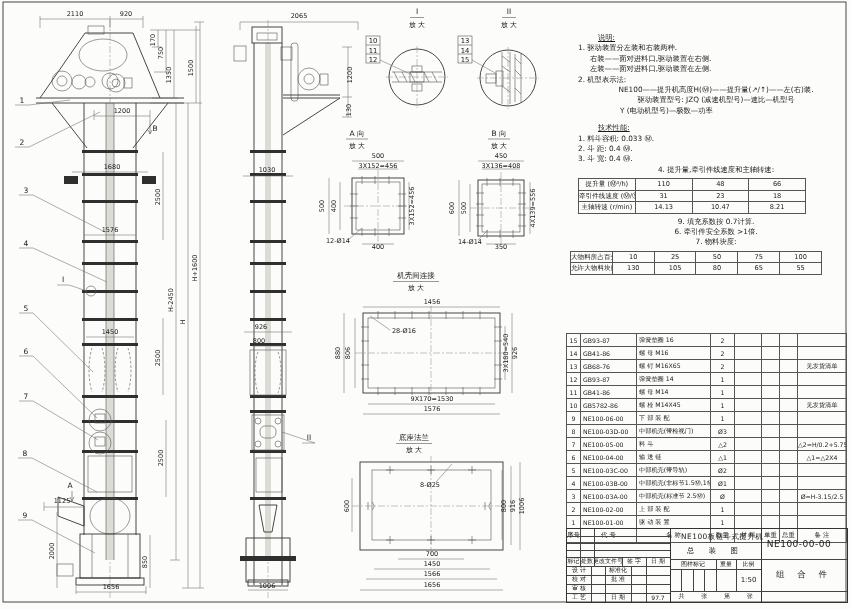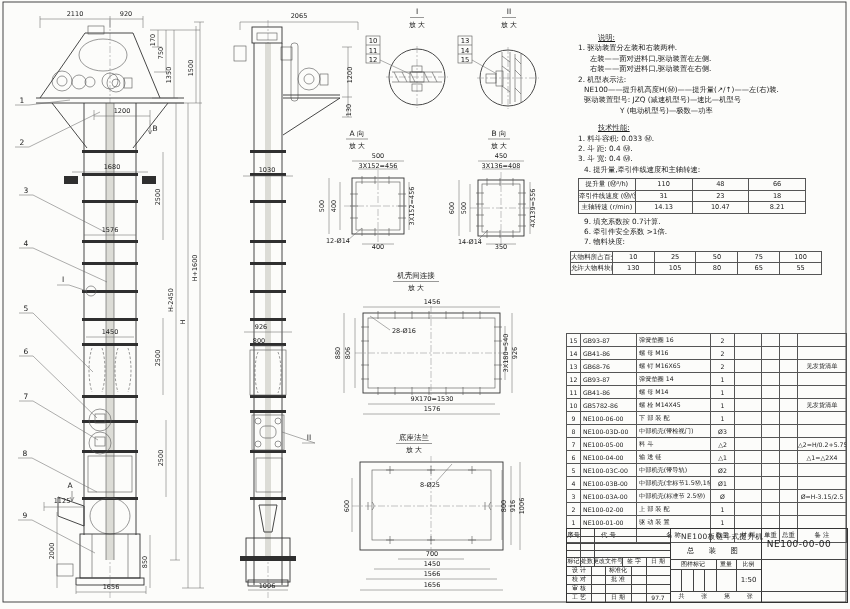--- a/index.html
+++ b/index.html
@@ -18,21 +18,21 @@
   .bd{fill:#2f2f2f;stroke:none;}
   .cl{stroke:#8a8a8a;stroke-width:.5;fill:none;stroke-dasharray:7 2 2 2;}
   .dsh{stroke:#555;stroke-width:.6;fill:none;stroke-dasharray:2.6 1.8;}
   .chain{fill:#dcdcd6;stroke:none;}
   
   .notes{position:absolute;left:568px;top:33px;width:280px;font-size:7.3px;line-height:10.4px;}
   .nl{white-space:nowrap;}
   .i-title{padding-left:30px;text-decoration:underline;}
   .i-item{padding-left:10px;}
   .i-sub{padding-left:22px;}
-  .i-mid{padding-left:16px;}
+  .i-mid{padding-left:16px;text-align:center;}
   .i-deep{padding-left:52px;}
   table{border-collapse:collapse;table-layout:fixed;}
   td,th{border:.6px solid #555;padding:0;text-align:center;font-weight:normal;overflow:hidden;white-space:nowrap;}
   .perf{width:228px;margin:3px 0 3px 10px;font-size:6.6px;}
   .perf td{height:10px;}
   .lump{width:252px;margin:3px 0 3px 2px;font-size:6.6px;}
   .lump td{height:10px;}
   .parts{position:absolute;left:566px;top:333px;width:280px;font-size:6.2px;border:1px solid #333;}
   .parts td{height:12px;}
   .parts tbody td:nth-child(2){text-align:left;padding-left:2px;}
@@ -348,22 +348,22 @@
         <text x="432" y="556" class="dim">700</text>
         <text x="432" y="566" class="dim">1450</text>
         <text x="432" y="576" class="dim">1566</text>
         <text x="432" y="587" class="dim">1656</text>
       </g>
 </svg>
 
   <div class="notes">
     <div class="nl i-title">说明:</div>
     <div class="nl i-item">1. 驱动装置分左装和右装两种.</div>
+    <div class="nl i-sub">右装——面对进料口,驱动装置在右侧.</div>
     <div class="nl i-sub">左装——面对进料口,驱动装置在左侧.</div>
-    <div class="nl i-sub">右装——面对进料口,驱动装置在右侧.</div>
     <div class="nl i-item">2. 机型表示法:</div>
     <div class="nl i-mid">NE100——提升机高度H(Ⓜ)——提升量(↗/↑)——左(右)装.</div>
     <div class="nl i-mid">驱动装置型号: JZQ (减速机型号)—速比—机型号</div>
     <div class="nl i-deep">Y (电动机型号)—极数—功率</div>
     <div class="nl i-title" style="margin-top:7px">技术性能:</div>
     <div class="nl i-item">1. 料斗容积: 0.033 Ⓜ.</div>
     <div class="nl i-item">2. 斗  距: 0.4 Ⓜ.</div>
     <div class="nl i-item">3. 斗  宽: 0.4 Ⓜ.</div>
     <div class="nl i-mid">4. 提升量,牵引件线速度和主轴转速:</div>
     <table class="perf">
@@ -645,17 +645,20 @@
         <span>第</span>
         <span>张</span>
       </div>
     </div>
 
     <div class="abs" style="left:194px;top:0;width:86px;height:73px;">
       <div class="cell" style="left:0;top:0;width:76px;height:30px">
         <span class="tb-no">NE100-00-00</span>
       </div>
       <div class="hline" style="left:0;width:86px;top:30px"></div>
+      <div class="cell" style="left:0;top:30px;width:86px;height:32px">
+        <span class="tb-part">组 合 件</span>
+      </div>
       <div class="hline" style="left:0;width:86px;top:62px"></div>
     </div>
   </div>
 
 </div>
 
 </body></html>

